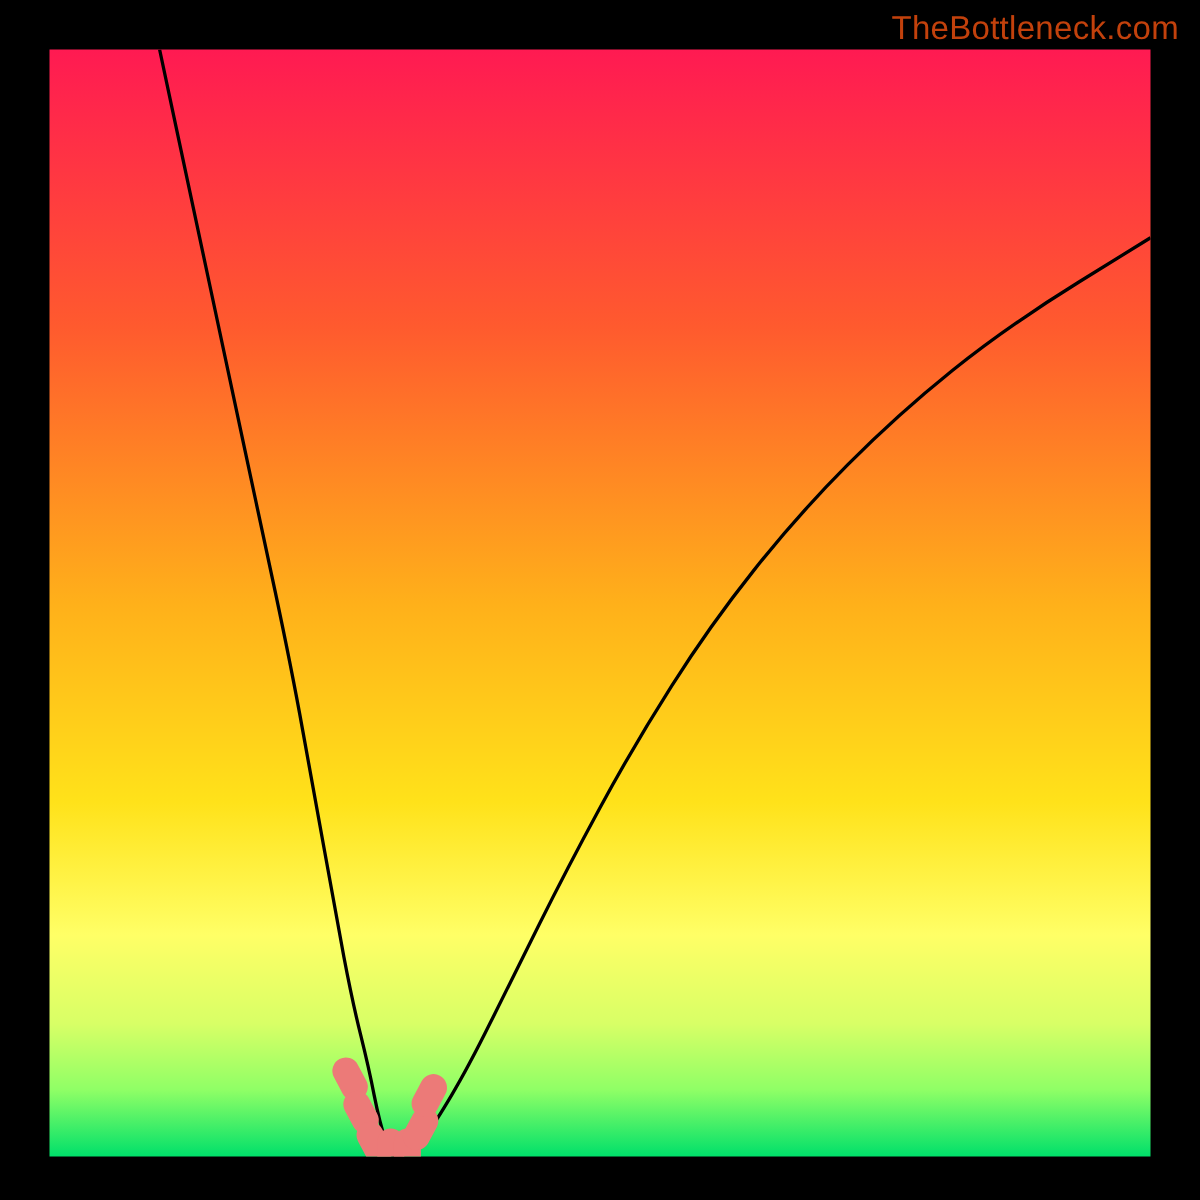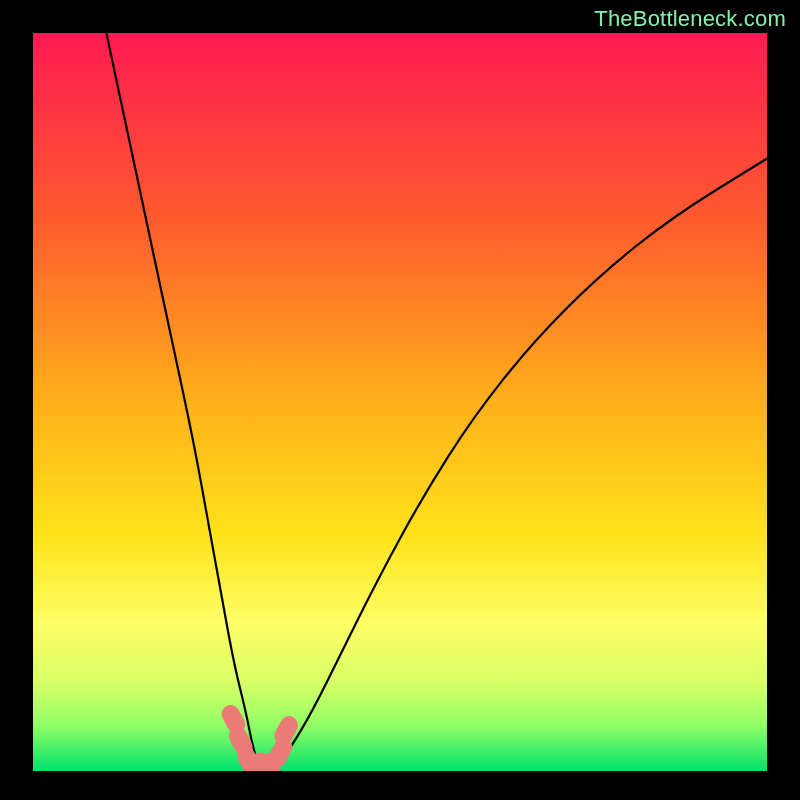--- a/index.html
+++ b/index.html
@@ -9,21 +9,21 @@
     width: 800px;
     height: 800px;
     background: #000;
   }
   .attribution {
     position: absolute;
     top: 6px;
     right: 14px;
     font-family: Arial, Helvetica, sans-serif;
     font-size: 22px;
-    color: #86efac;
+    color: #c2410c;
     letter-spacing: 0.2px;
     z-index: 10;
   }
   svg.chart {
     position: absolute;
     left: 0; top: 0;
     width: 800px; height: 800px;
   }
 </style>
 </head>

